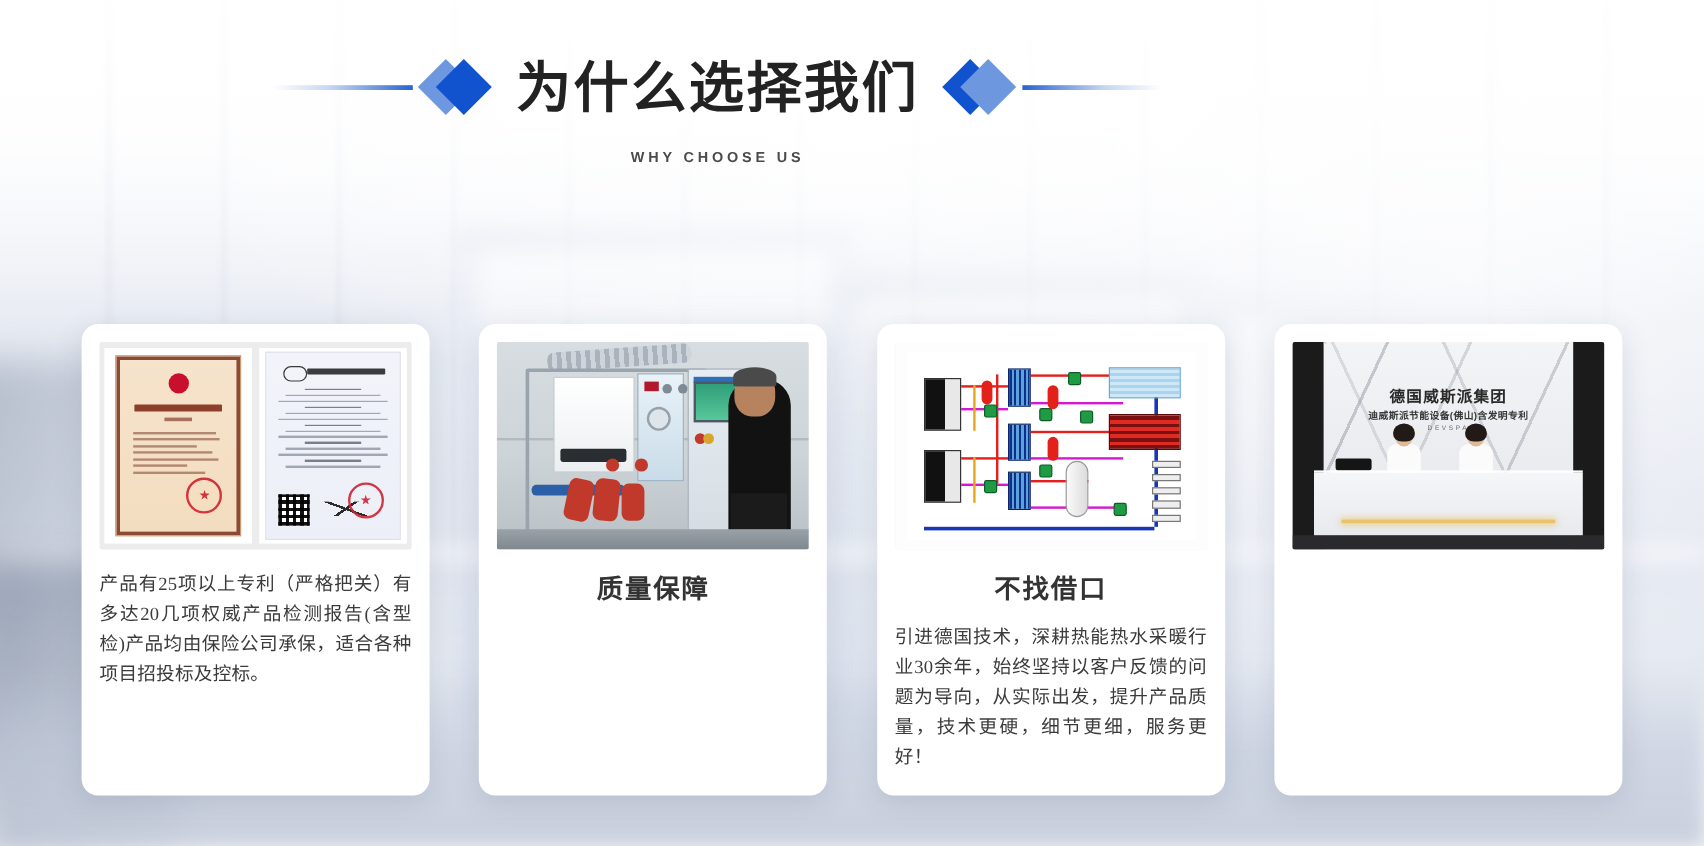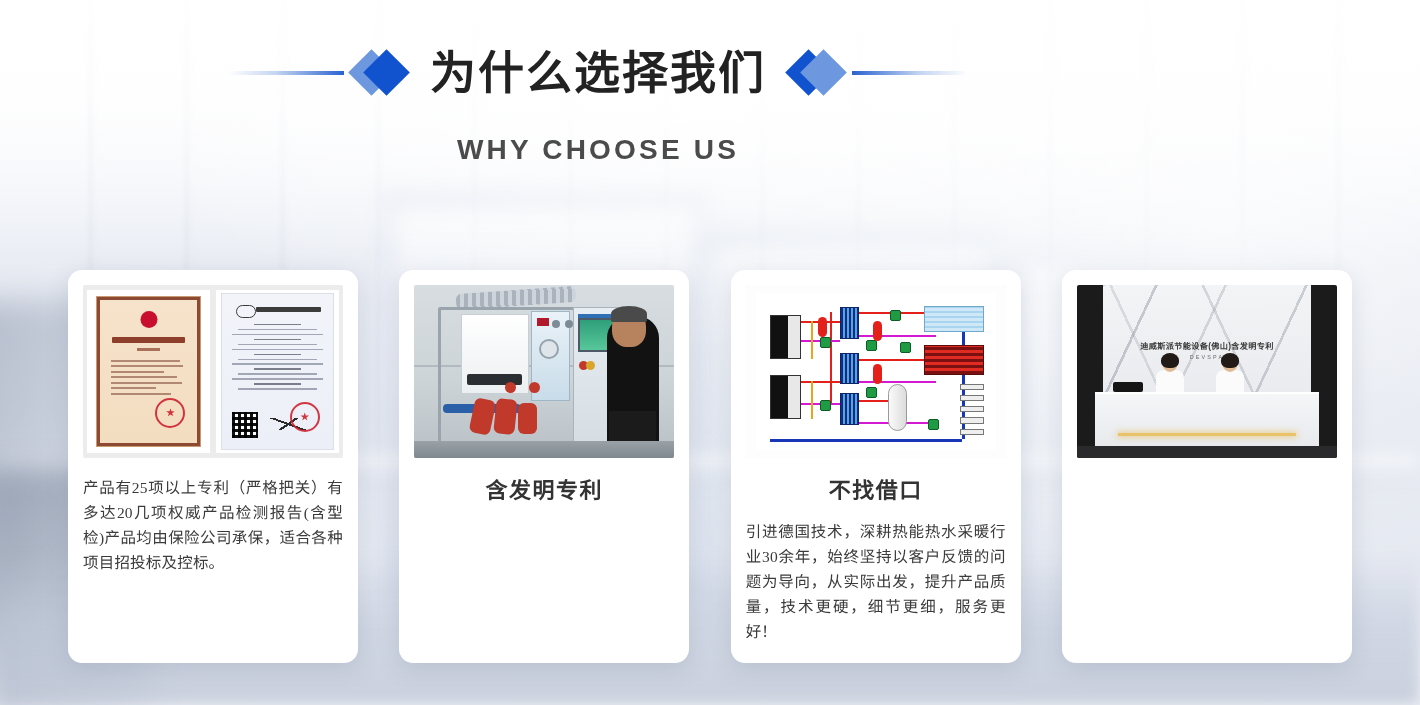--- a/index.html
+++ b/index.html
@@ -201,22 +201,22 @@
     font-weight: bold;
     color: #222222;
     letter-spacing: 2px;
     line-height: 1;
     padding: 0 22px;
     white-space: nowrap;
     font-family: "Liberation Sans", "DejaVu Sans", sans-serif;
   }
 
   .sub-title {
-    margin-top: 30px;
-    font-size: 28px;
+    margin-top: 20px;
+    font-size: 12px;
     letter-spacing: 3.2px;
     color: #4b4b4b;
     font-weight: 600;
     white-space: nowrap;
   }
 
   
   .cards {
     position: absolute;
     left: 68px;
@@ -740,21 +740,21 @@
           <div class="rig-pipe-r2"></div>
           <div class="rig-pipe-r3"></div>
           <div class="rig-valve1"></div>
           <div class="rig-valve2"></div>
           <div class="rig-person"></div>
           <div class="rig-head"></div>
           <div class="rig-legs"></div>
           <div class="rig-floor"></div>
         </div>
       </div>
-      <div class="card-title">含发明专利</div>
+      <div class="card-title">质量保障</div>
     </div>
 
     <div class="card">
       <div class="card-media">
         <div class="schem">
           <div class="schem-inner">
             <div class="sx boiler-u"></div>
             <div class="sx boiler-l"></div>
 
             <div class="sx hx hx1"></div>
@@ -807,20 +807,21 @@
       </div>
       <div class="card-title">不找借口</div>
       <div class="card-text">引进德国技术，深耕热能热水采暖行业30余年，始终坚持以客户反馈的问题为导向，从实际出发，提升产品质量，技术更硬，细节更细，服务更好！</div>
     </div>
 
     <div class="card">
       <div class="card-media">
         <div class="recep">
           <div class="recep-marble"></div>
           <div class="recep-veins"></div>
+          <div class="recep-brand">德国威斯派集团</div>
           <div class="recep-sub">迪威斯派节能设备(佛山)含发明专利</div>
           <div class="recep-logos">DEVSPA</div>
           <div class="recep-person rp1">
             <span class="rp-body"></span>
               <span class="rp-head"></span>
               <span class="rp-hair"></span>
           </div>
           <div class="recep-person rp2">
             <span class="rp-body"></span>
               <span class="rp-head"></span>

